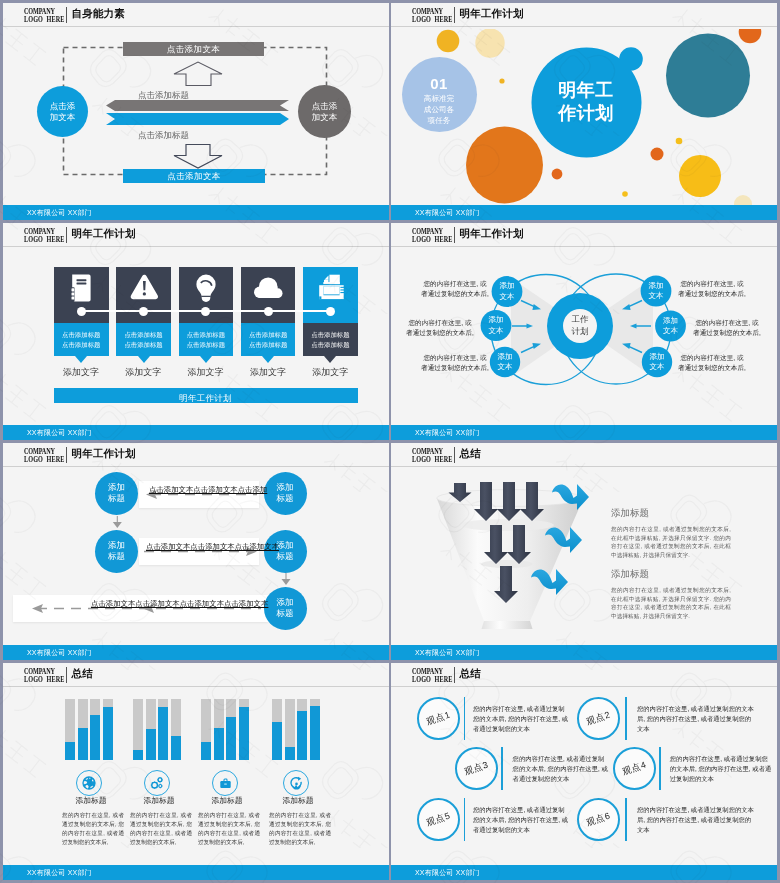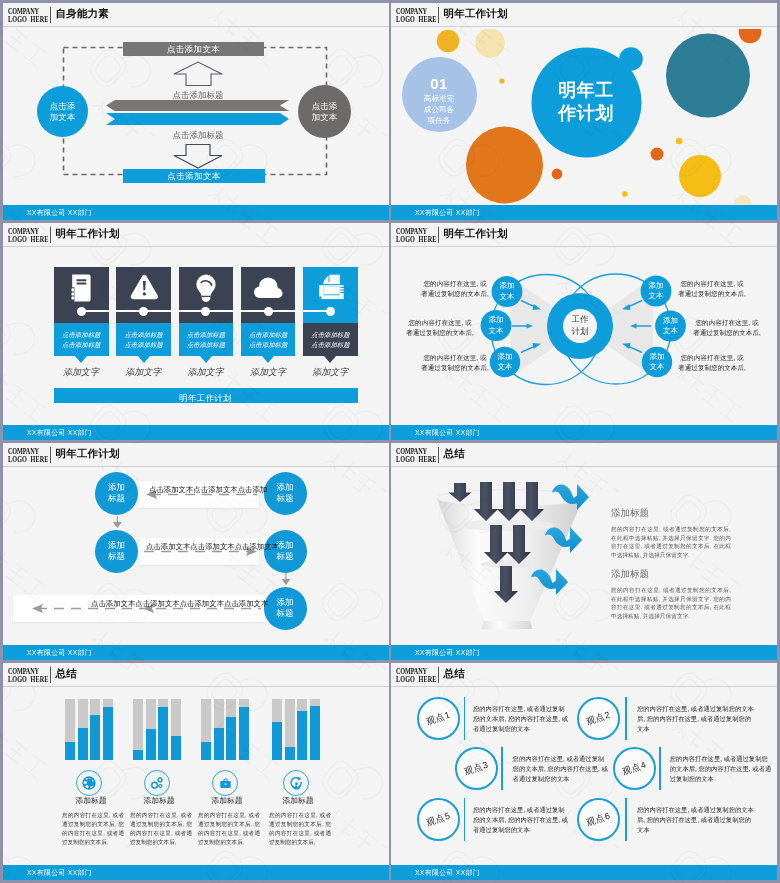--- a/index.html
+++ b/index.html
@@ -3,21 +3,21 @@
 <meta charset="utf-8">
 <style>
   html,body{margin:0;padding:0;}
   body{width:780px;height:883px;background:#8e93ab;font-family:"Liberation Sans","DejaVu Sans",sans-serif;overflow:hidden;}
   .grid{position:absolute;left:0;top:0;width:780px;height:883px;}
   .slide{position:absolute;width:386px;height:217px;background:#f4f4f4;overflow:hidden;}
   .slide.c0{left:3px;} .slide.c1{left:391px;}
   .slide.r0{top:3px;} .slide.r1{top:223px;} .slide.r2{top:443px;} .slide.r3{top:663px;}
 
   
-  .shdr{position:absolute;left:0;top:0;width:100%;height:25px;text-decoration:underline;}
+  .shdr{position:absolute;left:16px;top:0;width:100%;height:25px;text-decoration:underline;}
   .logo{position:absolute;left:5px;top:4px;width:40px;font-family:"Liberation Serif","DejaVu Serif",serif;
         font-weight:bold;color:#111;letter-spacing:-.15px;}
   .logo div{font-size:6.2px;line-height:6.2px;transform:scaleY(1.35);transform-origin:left top;white-space:nowrap;}
   .logo .l1{margin-bottom:2.2px;}
   .logo .l2{letter-spacing:.1px;word-spacing:2px;}
   .hsep{position:absolute;left:47px;top:3.5px;width:1px;height:16.5px;background:#555;}
   .stitle{position:absolute;left:52.5px;top:4.2px;font-size:10.5px;font-weight:bold;color:#111;letter-spacing:.2px;}
   .hline{position:absolute;left:0;top:23px;width:100%;height:1px;background:#cfcfcf;}
 
   
@@ -25,42 +25,42 @@
   .sfoot span{position:absolute;left:24px;top:3px;font-size:7px;color:#fff;letter-spacing:.2px;}
 
   .wmlayer{position:absolute;left:0;top:0;width:780px;height:883px;z-index:90;pointer-events:none;mix-blend-mode:multiply;opacity:.55;}
   .body{position:absolute;left:0;top:26px;width:100%;bottom:15px;}
 
   
   .s1svg{position:absolute;left:0;top:0;}
   .s1.bar{position:absolute;height:14px;line-height:14px;text-align:center;color:#fff;font-size:8.5px;letter-spacing:.4px;}
   .s1.bar.gray{left:120px;top:13px;width:141px;background:#787575;}
   .s1.bar.blue{left:120px;top:140px;width:142px;background:#0d9ddb;}
-  .s1.lab{position:absolute;width:120px;left:135px;text-align:center;font-size:8.5px;color:#636363;}
+  .s1.lab{position:absolute;width:120px;left:135px;font-size:8.5px;color:#636363;}
   .s1.lab.up{top:61px;}
   .s1.lab.down{top:101px;}
   .s1.circ{position:absolute;width:51px;height:51px;border-radius:50%;display:flex;align-items:center;justify-content:center;}
   .s1.circ span{display:block;width:28px;text-align:center;font-size:8.5px;color:#fff;line-height:11px;}
   .s1.circ.left{left:34px;top:57px;background:#0d9ddb;}
   .s1.circ.right{left:295px;top:56px;width:53px;height:53px;background:#6d6a6a;}
 
   
   .s2svg{position:absolute;left:0;top:0;}
   .s2.main{position:absolute;left:150px;top:41.5px;width:90px;height:64px;display:flex;align-items:center;justify-content:center;font-family:Liberation Mono, monospace;}
   .s2.main span{display:block;width:100%;text-align:center;font-size:18px;font-weight:bold;color:#fff;line-height:23px;letter-spacing:.5px;white-space:pre-line;}
   .s2.itm{position:absolute;text-align:center;color:#fff;}
   .s2.itm .num{font-size:15px;font-weight:bold;line-height:17px;letter-spacing:.5px;}
   .s2.itm .txt{font-size:7.6px;line-height:11px;margin-top:1px;white-space:pre-line;}
   .s2.itm.i1{left:17px;top:46px;width:62px;}
   .s2.itm.i2{left:82px;top:116px;width:62px;}
   .s2.itm.i3{left:285px;top:23.5px;width:64px;}
 
   
   .s3wrap{position:absolute;left:51px;top:18px;}
-  .s3col{position:absolute;width:54.5px;top:0;font-style:italic;}
+  .s3col{position:absolute;width:54.5px;top:0;}
   .s3wrap .s3col:nth-child(2){left:0px;}
   .s3wrap .s3col:nth-child(3){left:62.3px;}
   .s3wrap .s3col:nth-child(4){left:124.6px;}
   .s3wrap .s3col:nth-child(5){left:186.9px;}
   .s3wrap .s3col:nth-child(6){left:249.2px;}
   .s3line{position:absolute;left:27px;top:43.2px;width:250px;height:1.6px;background:#fff;z-index:5;}
   .s3col .top .dot{z-index:6;}
   .s3col .top{position:relative;height:56px;background:#3b4252;}
   .s3col .top svg{position:absolute;left:50%;top:4px;margin-left:-20px;}
   .s3col .top .dot{position:absolute;left:50%;margin-left:-4.5px;top:39.5px;width:9px;height:9px;border-radius:50%;background:#fff;}
@@ -98,21 +98,21 @@
   .s5box.r1{left:136px;top:12px;width:120px;height:27px;}
   .s5box.r2{left:136px;top:69px;width:120px;height:27px;}
   .s5box.r3{left:10px;top:126px;width:255px;height:27px;}
   .s5circ{position:absolute;width:43px;height:43px;border-radius:50%;background:#1198d6;display:flex;align-items:center;justify-content:center;}
   .s5circ span{display:block;width:30px;text-align:center;font-size:8.5px;line-height:11.5px;color:#fff;white-space:pre-line;}
   .s5circ.c1{left:92px;top:2.5px;}
   .s5circ.c2{left:92px;top:60.5px;}
   .s5circ.c3{left:260.5px;top:2.5px;}
   .s5circ.c4{left:260.5px;top:60.5px;}
   .s5circ.c5{left:260.5px;top:117.5px;}
-  .s5txt{position:absolute;font-size:7.4px;line-height:8px;color:#111;white-space:nowrap;z-index:3;}
+  .s5txt{position:absolute;font-size:7.4px;line-height:8px;color:#111;white-space:nowrap;z-index:3;text-decoration:underline;}
   .s5txt.b1{left:146px;top:16.5px;}
   .s5txt.b2{left:143px;top:73.5px;}
   .s5txt.b3{left:88px;top:130.5px;}
 
   
   .s6svg{position:absolute;left:0;top:0;}
   .s6blk{position:absolute;left:220px;width:120px;}
   .s6blk .h{font-size:9.5px;line-height:11px;color:#6a6a6a;margin-bottom:7px;}
   .s6blk .p{font-size:5.6px;line-height:8.6px;color:#555;text-align:justify;letter-spacing:.1px;}
   .s6blk.k1{top:38px;}

